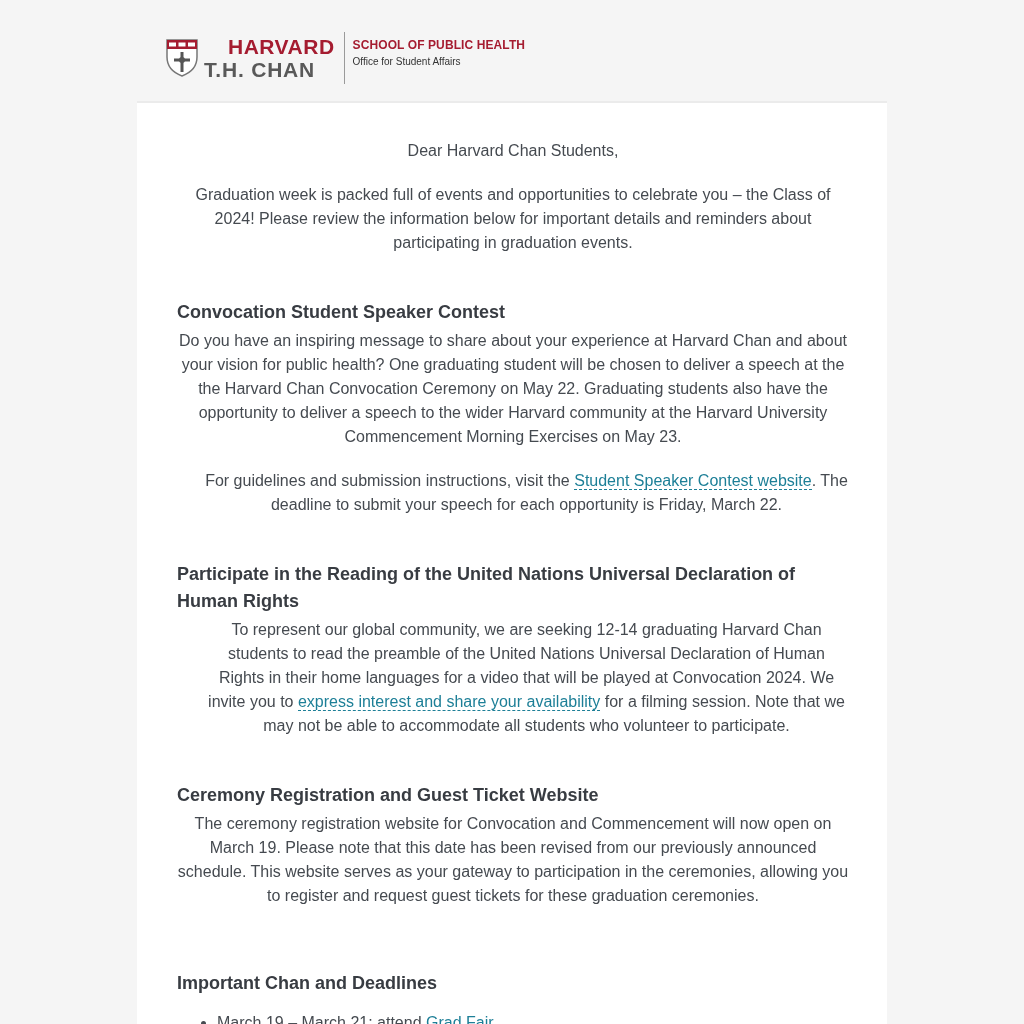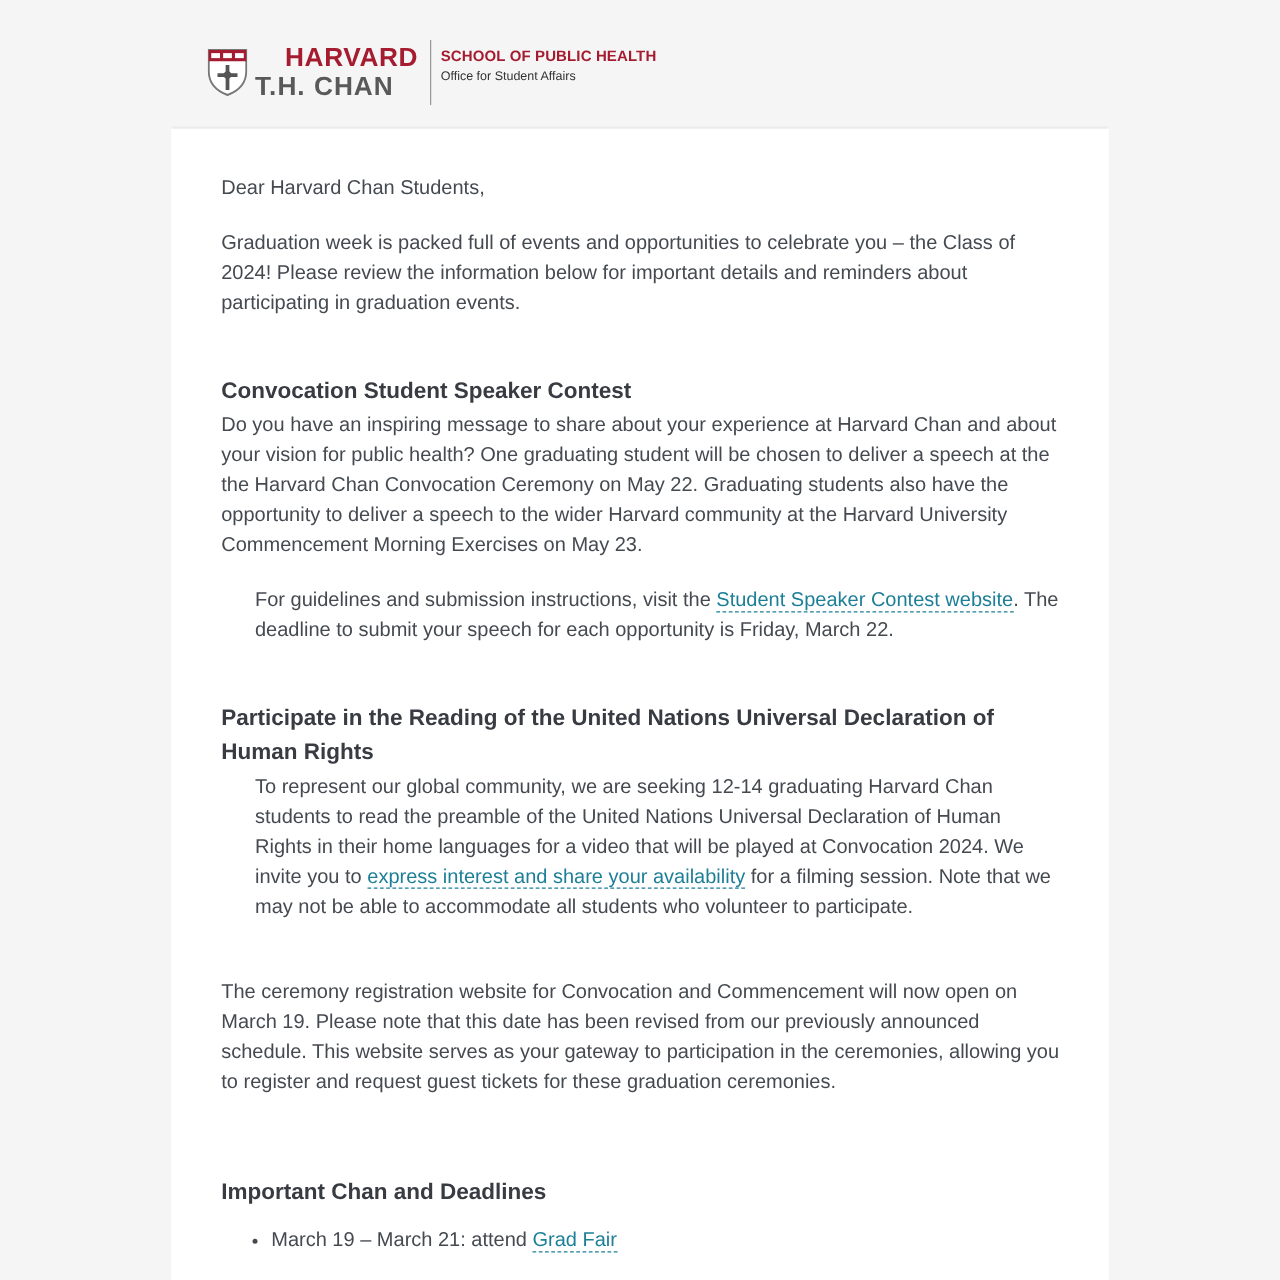--- a/index.html
+++ b/index.html
@@ -24,21 +24,21 @@
   .wm-bot { font-family:"Liberation Sans", sans-serif; font-weight:bold; font-size:21px; color:#595959; letter-spacing:0.8px; margin-top:2px; }
   .logo-divider { width:1px; height:52px; background:#9a9a9a; margin-right:8px; }
   .subbrand { display:flex; flex-direction:column; margin-top:-12px; }
   .sb-top { font-weight:bold; font-size:12px; color:#a51c30; letter-spacing:0.1px; }
   .sb-bot { font-size:10px; color:#333; margin-top:4px; }
   .card {
     position:absolute; left:137px; top:101px; width:750px; height:940px;
     background:#fff; border-top:2px solid #ebebeb;
   }
   .content { position:absolute; left:40px; top:36px; width:672px; }
-  p { margin:0; font-size:16px; line-height:24px; }
+  p { margin:0; font-size:16px; line-height:24px;text-align:center; }
   .greeting { margin-bottom:20px; }
   .intro { margin-bottom:44px; }
   h2 { margin:0; font-size:18px; font-weight:bold; color:#383c42; line-height:27px; margin-bottom:3px; }
   .para-gap { margin-bottom:20px; }
   .sec-gap { margin-bottom:44px;margin-left:27px; }
   .sec-gap-lg { margin-bottom:62px; }
   a.link {
     color:#1d7f97; text-decoration:none; border-bottom:1px dashed #1d7f97; cursor:pointer;
   }
   ul { margin:14px 0 0 0; padding-left:40px; }
@@ -76,20 +76,21 @@
     <p class="greeting">Dear Harvard Chan Students,</p>
     <p class="intro">Graduation week is packed full of events and opportunities to celebrate you – the Class of 2024! Please review the information below for important details and reminders about participating in graduation events.</p>
 
     <h2>Convocation Student Speaker Contest</h2>
     <p class="para-gap">Do you have an inspiring message to share about your experience at Harvard Chan and about your vision for public health? One graduating student will be chosen to deliver a speech at the the Harvard Chan Convocation Ceremony on May 22. Graduating students also have the opportunity to deliver a speech to the wider Harvard community at the Harvard University Commencement Morning Exercises on May 23.</p>
     <p class="sec-gap"><span>For guidelines and submission instructions, visit the </span><a class="link">Student Speaker Contest website</a><span>.  The deadline to submit your speech for each opportunity is Friday, March 22.</span></p>
 
     <h2>Participate in the Reading of the United Nations Universal Declaration of Human Rights</h2>
     <p class="sec-gap"><span>To represent our global community, we are seeking 12-14 graduating Harvard Chan students to read the preamble of the United Nations Universal Declaration of Human Rights in their home languages for a video that will be played at Convocation 2024. We invite you to </span><a class="link">express interest and share your availability</a><span> for a filming session. Note that we may not be able to accommodate all students who volunteer to participate.</span></p>
 
+    <h2>Ceremony Registration and Guest Ticket Website</h2>
     <p class="sec-gap-lg">The ceremony registration website for Convocation and Commencement will now open on March 19. Please note that this date has been revised from our previously announced schedule. This website serves as your gateway to participation in the ceremonies, allowing you to register and request guest tickets for these graduation ceremonies.</p>
 
     <h2>Important Chan and Deadlines</h2>
     <ul>
       <li><span>March 19 – March 21: attend </span><a class="link">Grad Fair</a></li>
     </ul>
   </div>
 </div>
 
 </body></html>

